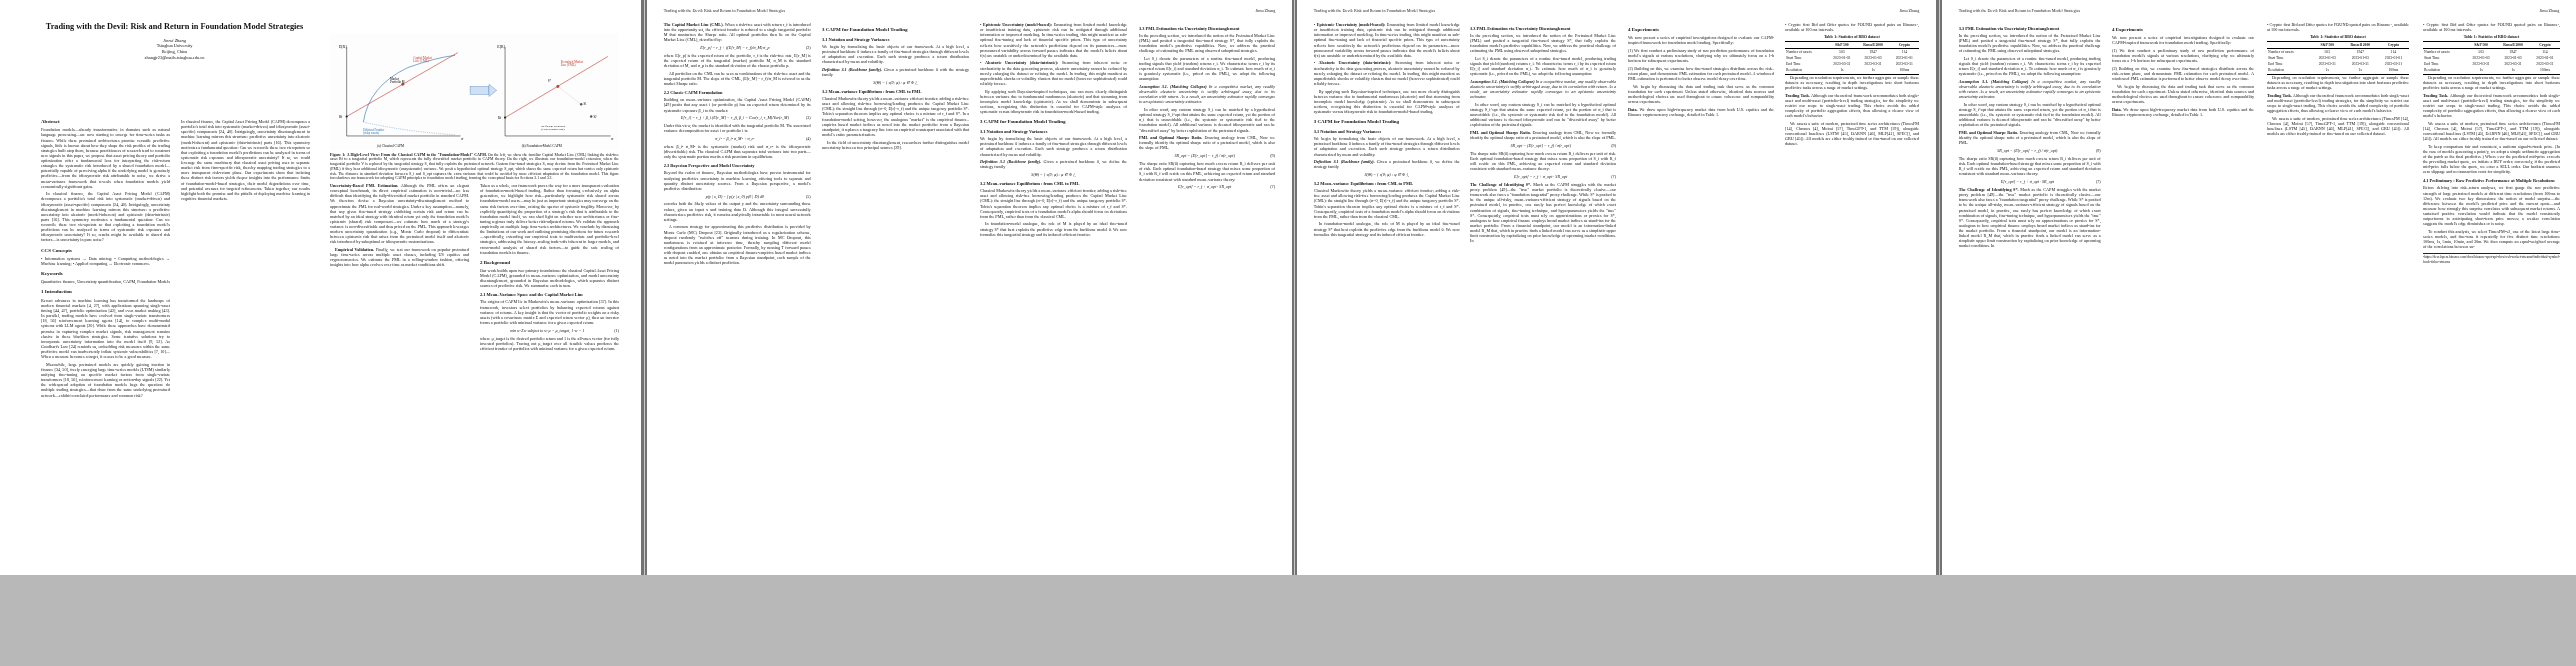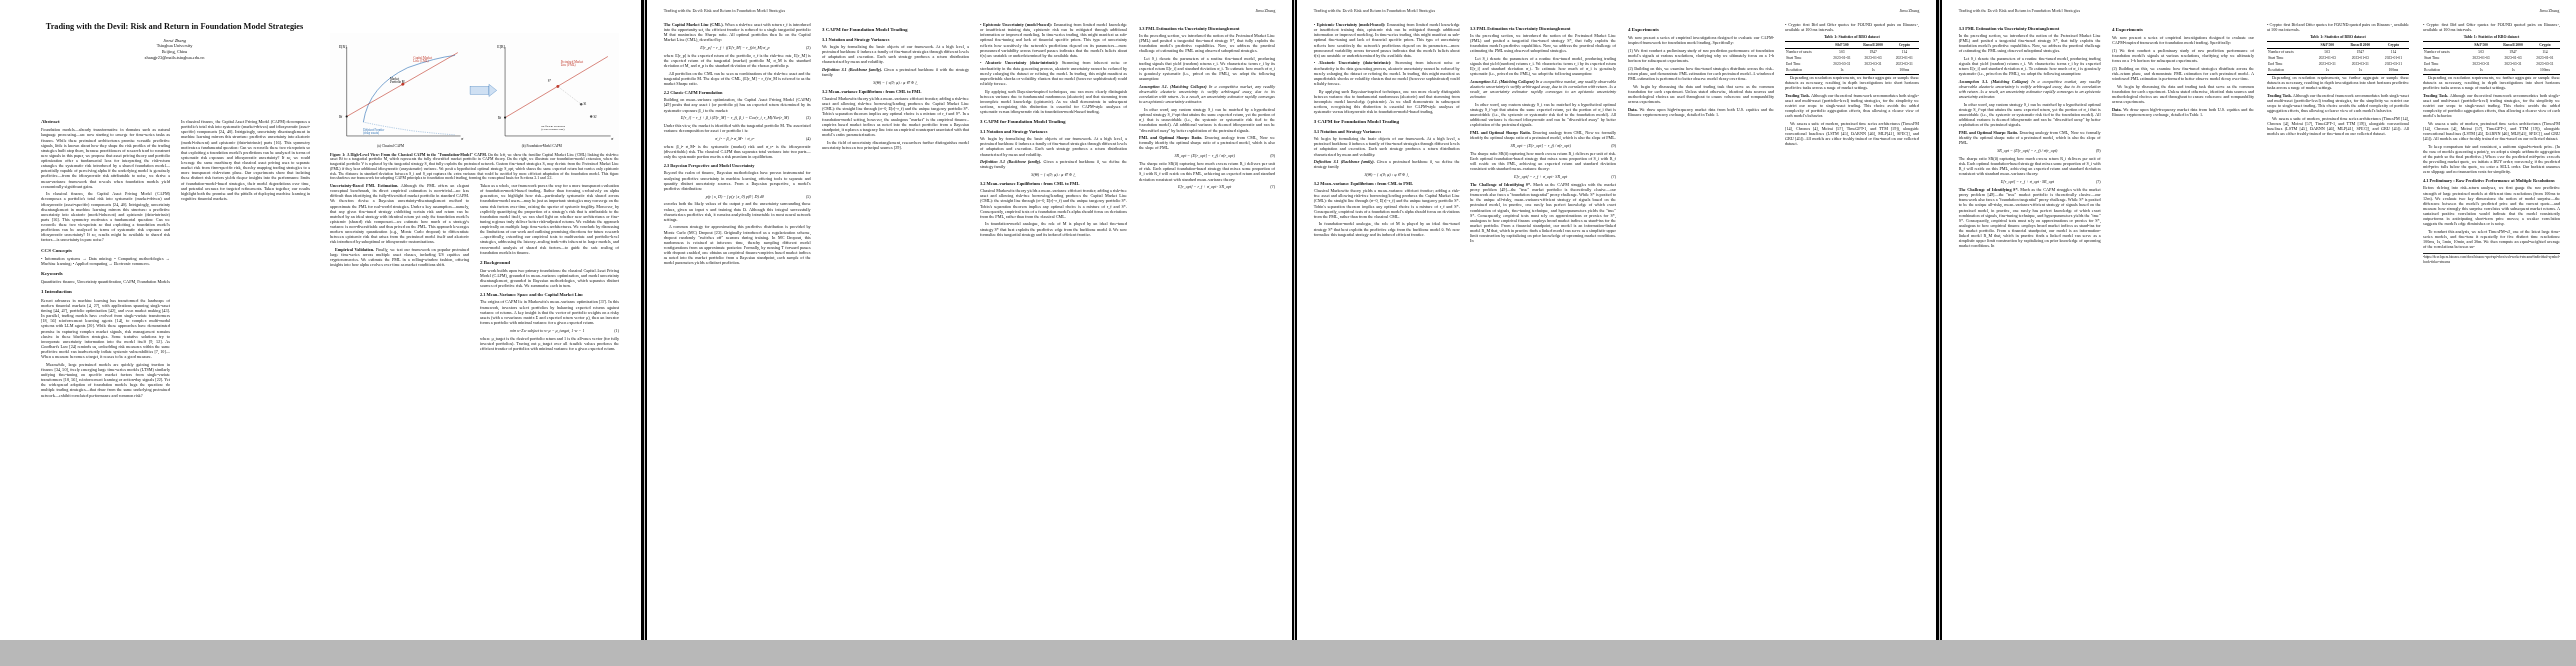--- a/index.html
+++ b/index.html
@@ -1,17 +1,17 @@
 <!DOCTYPE html>
 <html style="font-size:9px"><head>
 <meta charset="utf-8">
 <style>
   html,body{margin:0;padding:0;background:#b8b8b8;}
   body{font-family:"Liberation Serif",serif;color:#111;}
-  .page{position:relative;width:2576px;height:640px;background:#000000;overflow:hidden;}
+  .page{position:relative;width:2576px;height:575px;background:#737373;overflow:hidden;}
   .arxiv-strip{position:absolute;left:0;top:0;width:19px;height:667px;background:#ffffff;}
   .sheet{position:absolute;top:0;background:#fff;}
   
   .p1{left:19px;width:622px;height:667px;}
   .p2{left:647px;width:645px;height:667px;}
   .p3{left:1297px;width:639px;height:667px;}
   .p4{left:1942px;width:634px;height:667px;}
   .divider{position:absolute;top:0;width:0.6px;height:667px;background:#c9c9c9;}
 
   .runhead{position:absolute;top:7.8px;font-family:"Liberation Serif",serif;font-size:4.2px;color:#222;white-space:nowrap;}

